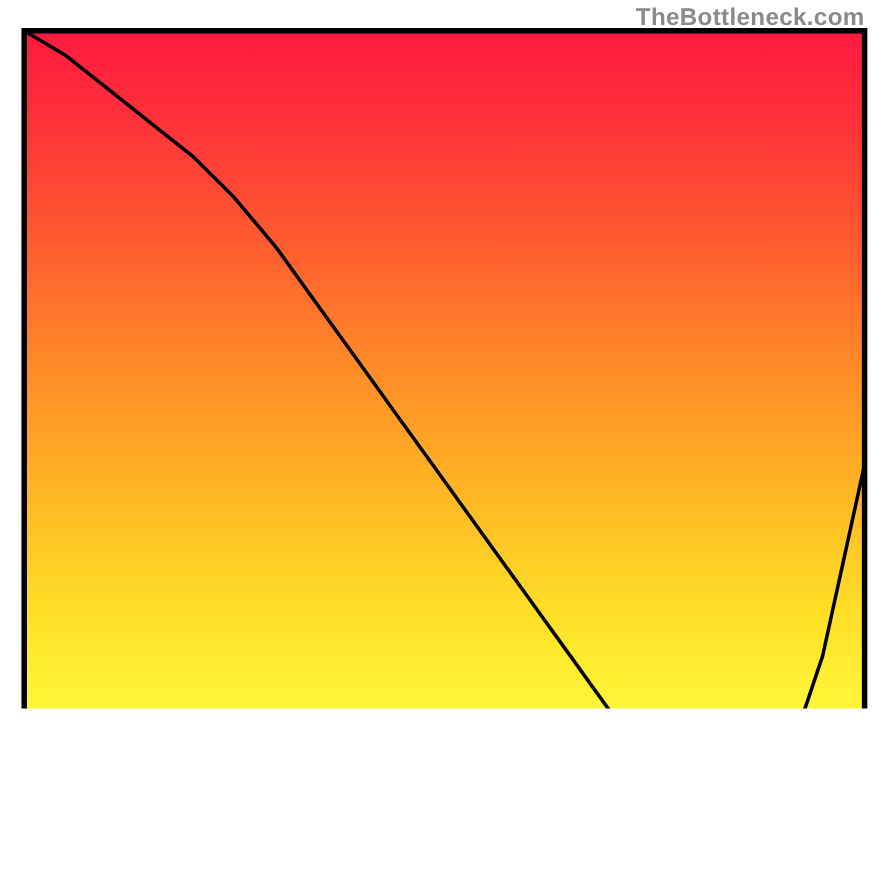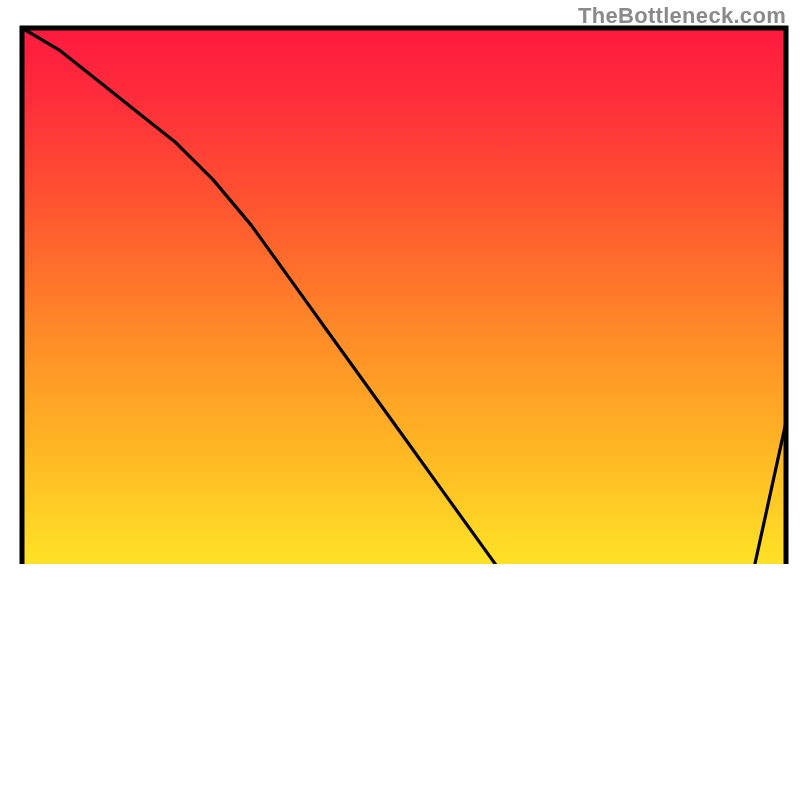--- a/index.html
+++ b/index.html
@@ -3,21 +3,21 @@
 <meta charset="utf-8">
 <style>
   body {
     margin: 0;
     padding: 0;
     background: #ffffff;
     font-family: Arial, Helvetica, sans-serif;
   }
   .container {
     width: 800px;
-    height: 564px;
+    height: 644px;
     position: relative;
   }
   .watermark {
     position: absolute;
     top: 3px;
     right: 14px;
     color: #8a8a8a;
     font-size: 22px;
     font-weight: 600;
     letter-spacing: 0.3px;

